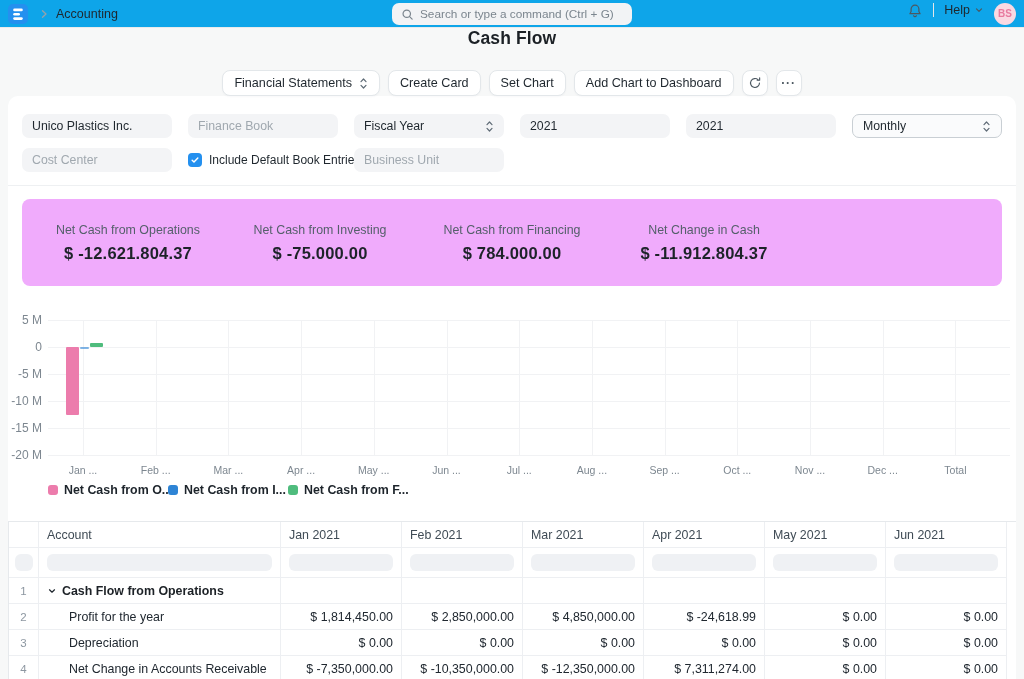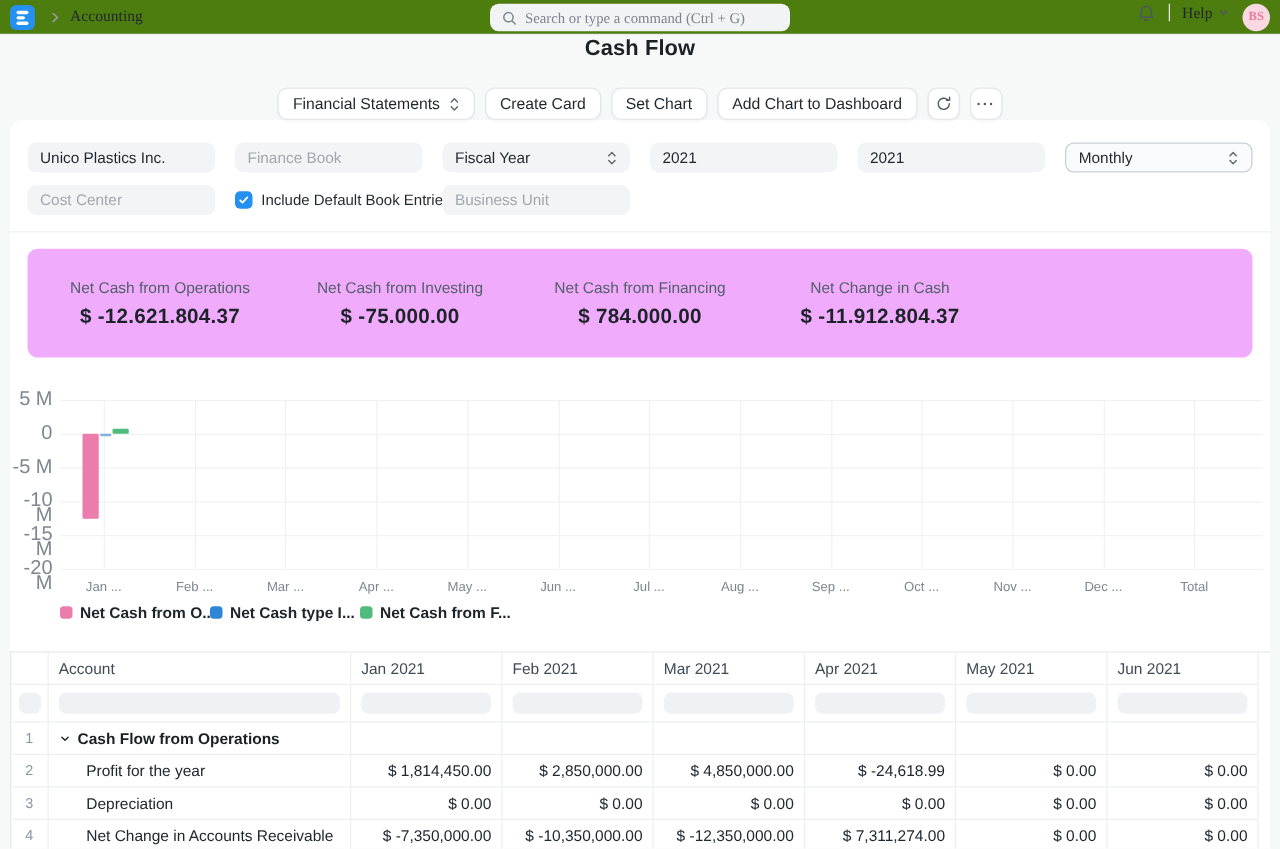--- a/index.html
+++ b/index.html
@@ -1,20 +1,20 @@
 <!DOCTYPE html>
 <html><head>
 <meta charset="utf-8">
 <style>
   * { margin:0; padding:0; box-sizing:border-box; }
   html,body { width:1024px; height:679px; overflow:hidden; }
   body { font-family:"Liberation Sans",sans-serif; background:#f7f8f8; color:#1f272e; position:relative; }
 
   
-  .navbar { height:28px; background:#4d7c0f; border-bottom:1px solid #e9ebec; display:flex; align-items:center; padding:0 8px; position:relative;font-family:Liberation Serif, serif; }
+  .navbar { height:28px; background:#0ea5e9; border-bottom:1px solid #e9ebec; display:flex; align-items:center; padding:0 8px; position:relative; }
   .logo { width:20px; height:20px; flex:none; display:flex; }
   .crumb { display:flex; align-items:center; gap:6px; margin-left:10px; }
   .crumb-label { font-size:12.5px; color:#1f272e; }
   .gsearch { position:absolute; left:50%; transform:translateX(-50%); top:3px; width:240px; height:22px; background:#f2f3f5; border-radius:7px; display:flex; align-items:center; gap:6px; padding:0 9px; }
   .gsearch input { border:none; background:transparent; outline:none; font-size:11.8px; color:#7b858e; width:100%; font-family:inherit; }
   .gsearch input::placeholder { color:#7b858e; opacity:1; }
   .nav-right { margin-left:auto; display:flex; align-items:flex-start; gap:10px; }
   .nav-divider { width:1px; height:14px; background:#e3e6e8; }
   .help { display:flex; align-items:center; gap:4px; font-size:12.5px; color:#1f272e; cursor:default; }
   .avatar { width:22px; height:22px; border-radius:50%; background:#fad9e2; color:#e87b9f; font-size:10px; font-weight:700; display:flex; align-items:center; justify-content:center; }
@@ -46,21 +46,21 @@
   
   .summary { margin:13px 14px 0; height:87px; background:#f0abfc; border-radius:8px; display:flex; align-items:center; padding-left:10px; }
   .scard { width:192px; text-align:center; }
   .scard .slabel { font-size:12.4px; color:#545f6a; }
   .scard .svalue { font-size:16.5px; font-weight:700; color:#1d2329; margin-top:7px; letter-spacing:.2px; }
 
   
   .chart { position:relative; height:204px; margin-top:14px; }
   .chart-hgrid { position:absolute; left:40px; width:962px; height:1px; background:#f1f2f4; }
   .chart-vgrid { position:absolute; top:20px; height:135px; width:1px; background:#f1f2f4; }
-  .chart-ytick { position:absolute; left:0; width:34px; text-align:right; font-size:16px; color:#7d8790; line-height:12px; }
+  .chart-ytick { position:absolute; left:0; width:34px; text-align:right; font-size:12px; color:#7d8790; line-height:12px; }
   .chart-xtick { position:absolute; top:164px; width:60px; text-align:center; font-size:10.5px; color:#7d8790; }
   .chart-bar { position:absolute; border-radius:1px; }
   .legend { position:absolute; top:183px; left:40px; display:flex; align-items:center; }
   .litem { width:120px; display:flex; align-items:center; gap:6px; font-size:12.4px; font-weight:700; color:#1d242b; white-space:nowrap; overflow:hidden; }
   .lswatch { width:10px; height:10px; border-radius:3px; flex:none; }
 
   
   .rtable { margin-top:17px; width:1008px; border-top:1px solid #e6e9ec; border-left:1px solid #e6e9ec; font-size:12.4px; }
   .tr { display:grid; grid-template-columns:30px 242px repeat(6,121px) 10px; }
   .td { display:flex; align-items:center; padding:0 8px; border-right:1px solid #edeff2; border-bottom:1px solid #edeff2; height:26px; color:#202830; overflow:hidden; }
@@ -214,21 +214,21 @@
   </div>
 
   <div class="chart" id="chart">
     <div class="legend" id="legend">
         <div class="litem">
           <div class="lswatch" style="background: rgb(236, 124, 172);"></div>
           <span>Net Cash from O...</span>
         </div>
         <div class="litem">
           <div class="lswatch" style="background: rgb(46, 132, 213);"></div>
-          <span>Net Cash type I...</span>
+          <span>Net Cash from I...</span>
         </div>
         <div class="litem">
           <div class="lswatch" style="background: rgb(79, 188, 125);"></div>
           <span>Net Cash from F...</span>
         </div>
       </div>
   <div class="chart-hgrid" style="top: 20px;"></div>
       <div class="chart-ytick" style="top: 14px;">5 M</div>
       <div class="chart-hgrid" style="top: 47px;"></div>
       <div class="chart-ytick" style="top: 41px;">0</div>

